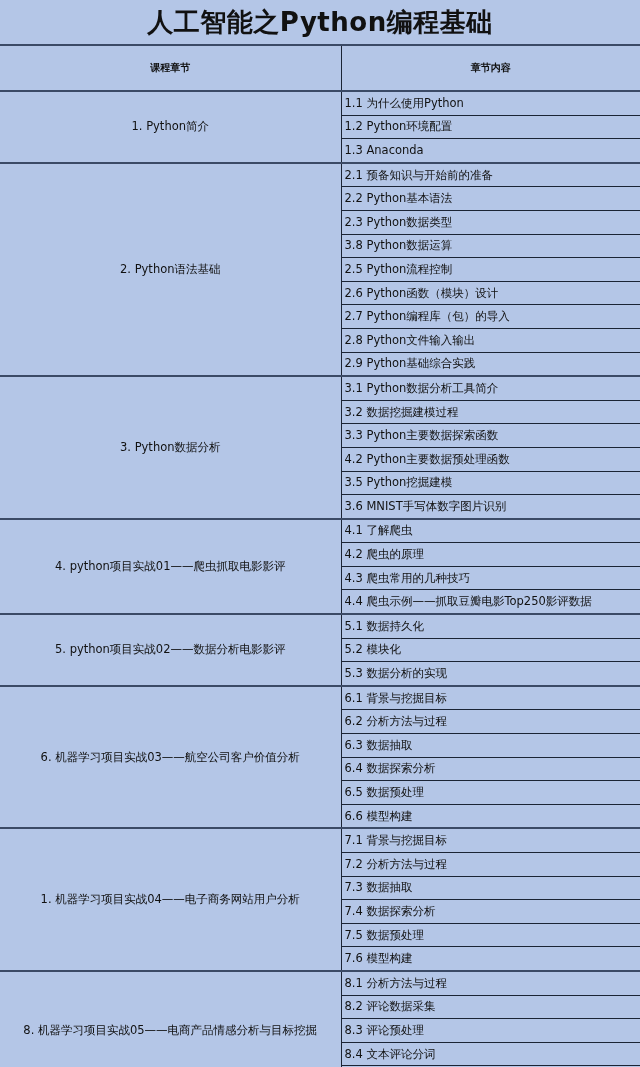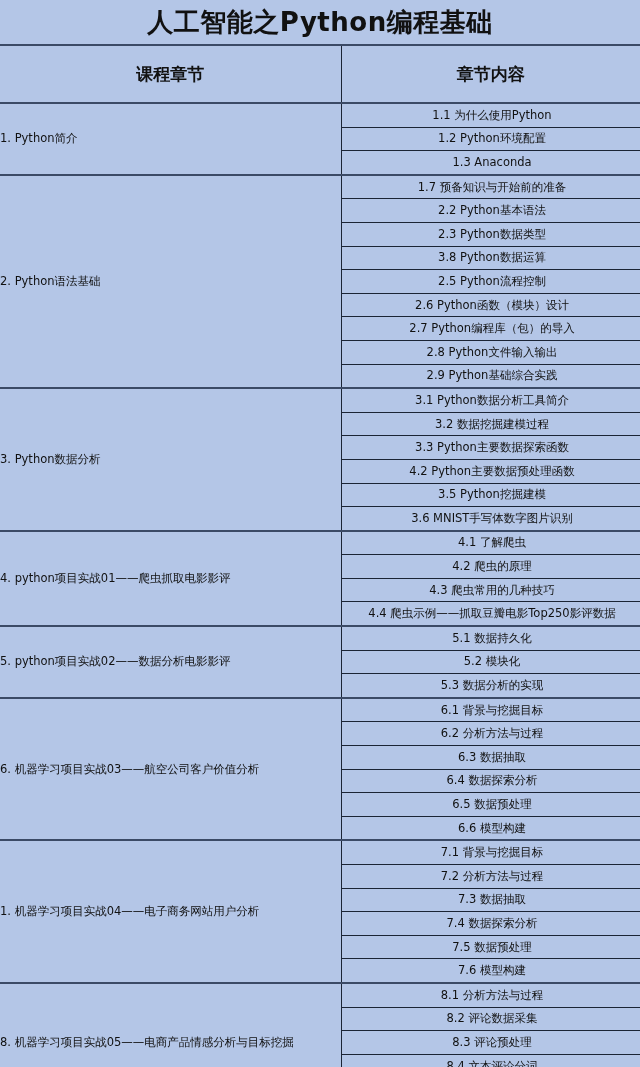--- a/index.html
+++ b/index.html
@@ -2,25 +2,25 @@
 <html><head>
 <meta charset="utf-8">
 <style>
   html, body { margin:0; padding:0; background:#ffffff; }
   body { width:640px; height:1067px; overflow:hidden; font-family:"DejaVu Sans", "Liberation Sans", sans-serif; color:#111; }
   .sheet { width:640px; background:#b4c6e7; }
   .title { height:44px; display:flex; align-items:center; justify-content:center; font-size:26px; font-weight:bold; color:#111; border-bottom:2px solid #3b4a66; letter-spacing:0.5px; }
   table { border-collapse:collapse; width:640px; table-layout:fixed; }
   col.c1 { width:341px; }
   col.c2 { width:299px; }
-  th { height:28px; font-size:17px; font-weight:bold; text-align:center; border-bottom:2px solid #3b4a66; border-right:1px solid #1b2435; padding:14px; }
+  th { height:28px; font-size:10px; font-weight:bold; text-align:center; border-bottom:2px solid #3b4a66; border-right:1px solid #1b2435; padding:8px; }
   th:last-child { border-right:none; }
   td { padding:0; font-size:11.5px; }
-  td.chapter { text-align:left; vertical-align:middle; border-right:1px solid #1b2435; border-bottom:2px solid #3b4a66; }
-  td.section { height:22.6px; padding-left:3px; border-bottom:1px solid #1b2435; border-right:1px solid #5b6b88; white-space:nowrap; overflow:hidden;text-align:center; }
+  td.chapter { text-align:center; vertical-align:middle; border-right:1px solid #1b2435; border-bottom:2px solid #3b4a66; }
+  td.section { height:22.6px; padding-left:3px; border-bottom:1px solid #1b2435; border-right:1px solid #5b6b88; white-space:nowrap; overflow:hidden; }
   tr.last td.section { border-bottom:2px solid #3b4a66; }
 </style>
 </head>
 <body>
 
 <div class="sheet">
   <div class="title">人工智能之Python编程基础</div>
   <table>
     <colgroup>
         <col class="c1">
@@ -38,21 +38,21 @@
           <td class="section">1.1 为什么使用Python</td>
         </tr>
         <tr>
           <td class="section">1.2 Python环境配置</td>
         </tr>
         <tr class="last">
           <td class="section">1.3 Anaconda</td>
         </tr>
         <tr>
           <td class="chapter" rowspan="9">2.  Python语法基础</td>
-          <td class="section">1.7 预备知识与开始前的准备</td>
+          <td class="section">2.1 预备知识与开始前的准备</td>
         </tr>
         <tr>
           <td class="section">2.2 Python基本语法</td>
         </tr>
         <tr>
           <td class="section">2.3 Python数据类型</td>
         </tr>
         <tr>
           <td class="section">3.8 Python数据运算</td>
         </tr>

